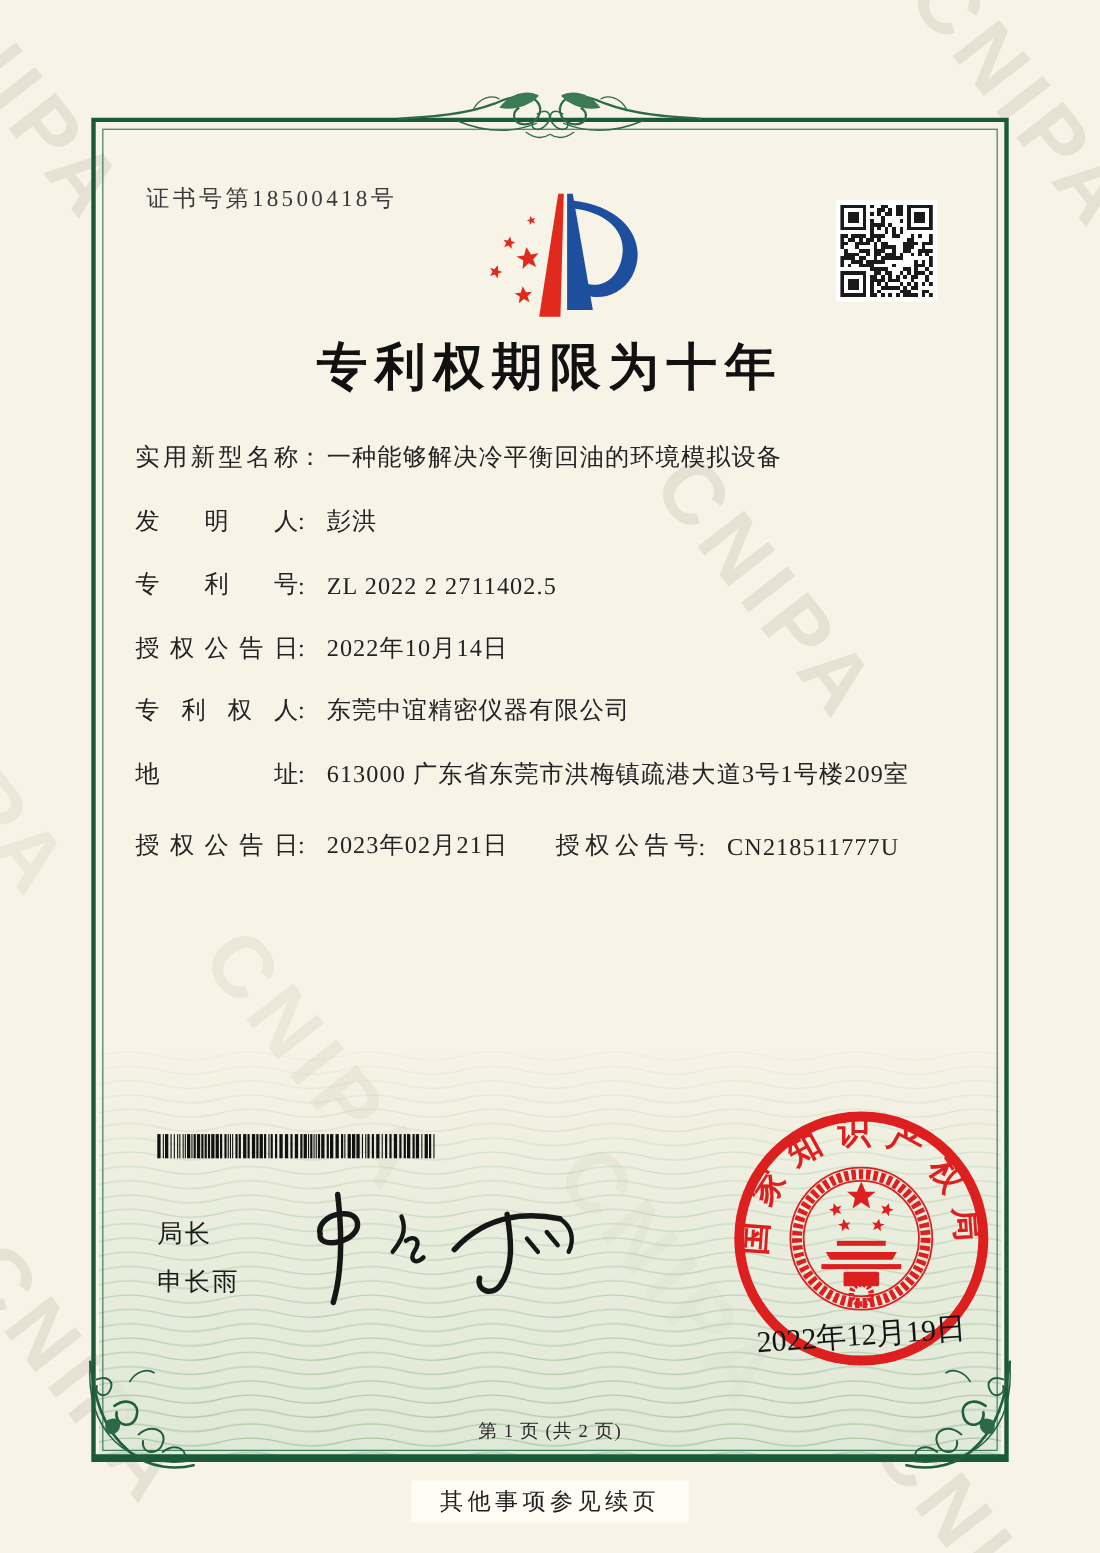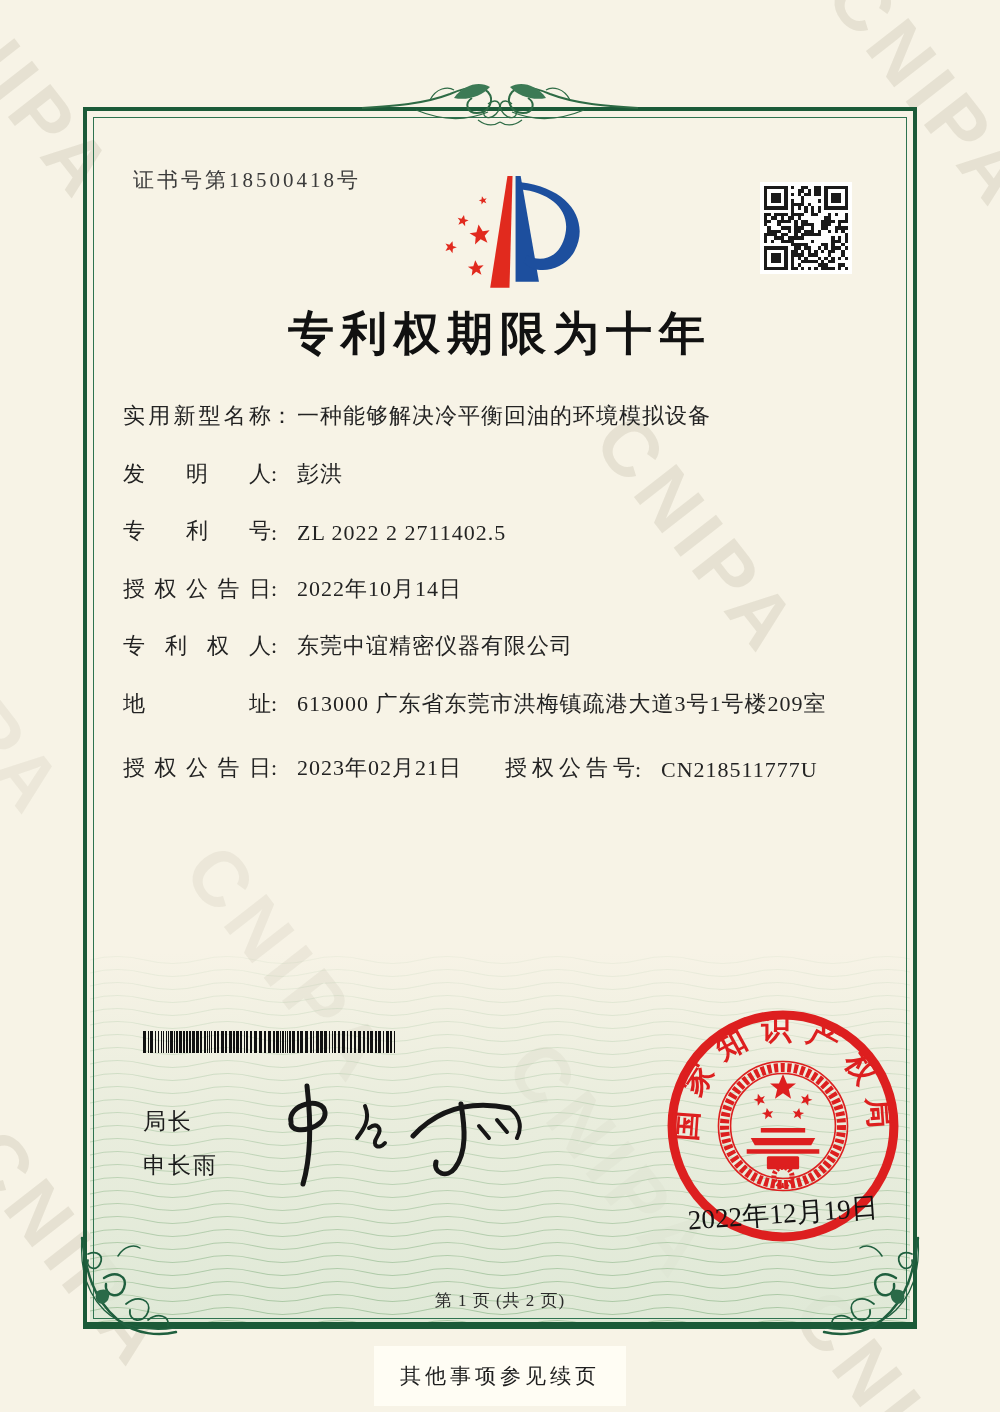--- a/index.html
+++ b/index.html
@@ -92,21 +92,21 @@
   .page-info{
     left:0;top:1289px;width:1000px;text-align:center;
     font-size:17px;color:#2a2a2a;letter-spacing:1px;
   }
   .continuation{
     left:0;top:1346px;width:1000px;text-align:center;
   }
   .continuation span{
     display:inline-block;background:#fffdf4;
     font-size:21px;letter-spacing:4px;color:#1e1e1e;
-    padding:16px 26px;
+    padding:5px 26px;
   }
   .corner-right{transform:scaleX(-1);}
 </style>
 </head>
 <body>
 
 <div class="wm" style="left:-36px;top:-56px;">CNIPA</div>
 <div class="wm" style="left:880px;top:-48px;">CNIPA</div>
 <div class="wm" style="left:648px;top:398px;">CNIPA</div>
 <div class="wm light" style="left:-86px;top:560px;">CNIPA</div>

